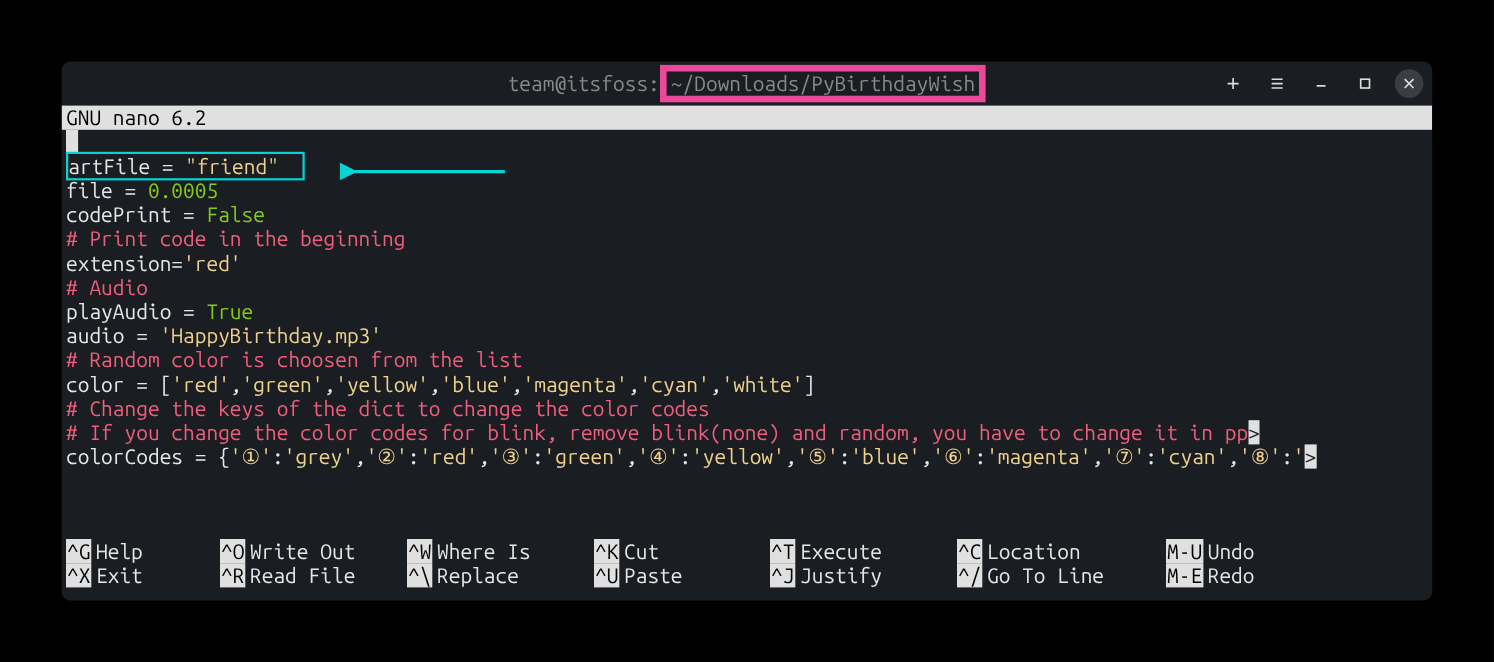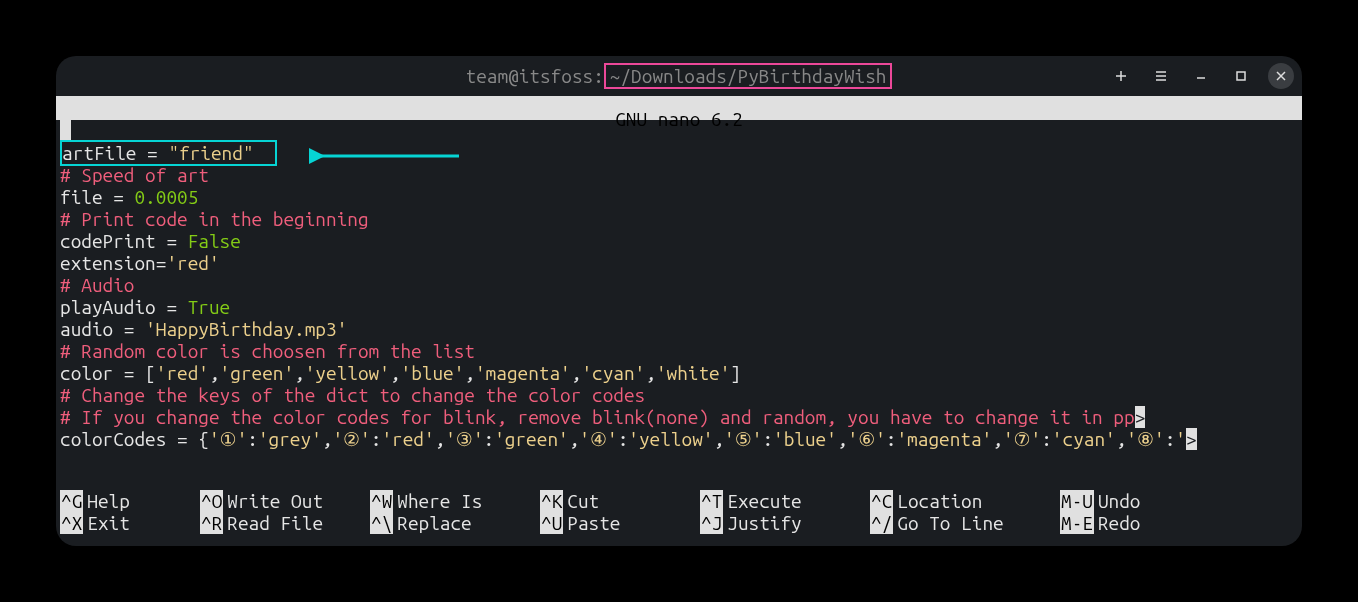--- a/index.html
+++ b/index.html
@@ -16,37 +16,37 @@
       position: relative;
       overflow: hidden;
     }
     .terminal-window {
       position: absolute;
       left: 56px;
       top: 56px;
       width: 1246px;
       height: 490px;
       background: #1a1d21;
-      border-radius: 20px;
+      border-radius: 8px;
       overflow: hidden;
     }
     .titlebar {
       height: 40px;
       display: flex;
       align-items: center;
       justify-content: center;
       position: relative;
       color: #888;
     }
     .titlebar-title {
       display: flex;
       align-items: center;
     }
     .title-highlight {
-      border: 2px solid #ec4899;
+      border: 6px solid #ec4899;
       padding: 0 4px;
     }
     .titlebar-controls {
       position: absolute;
       right: 8px;
       top: 0;
       height: 40px;
       display: flex;
       align-items: center;
       gap: 14px;
@@ -63,22 +63,21 @@
     }
     .control-btn.close {
       background: #3a3d41;
     }
     .statusbar {
       background: #e0e0e0;
       color: #000;
       height: 22px;
       display: flex;
       align-items: center;
-      padding: 12px 4px;
-      flex-direction: column;
+      padding: 0 4px;
     }
     .statusbar-left {
       flex: 0 0 auto;
     }
     .statusbar-center {
       flex: 1;
       text-align: center;
       margin-left: 155px;
     }
     .editor {
@@ -177,24 +176,23 @@
     </div>
   </div>
 
   <div class="statusbar">
     <span class="statusbar-left">  GNU nano 6.2</span>
   </div>
 
   <div class="editor">
     <div class="editor-line"><span class="cursor"> </span></div>
     <div class="editor-line"><span class="highlight-box"><span class="c-white">artFile = </span><span class="c-yellow">"friend"</span><span>  </span></span></div>
-    <div class="editor-line"><span class="c-red"># Speed of art</span></div>
     <div class="editor-line"><span class="c-white">file = </span><span class="c-purple">0.0005</span></div>
+    <div class="editor-line"><span class="c-white">codePrint = </span><span class="c-purple">False</span></div>
     <div class="editor-line"><span class="c-red"># Print code in the beginning</span></div>
-    <div class="editor-line"><span class="c-white">codePrint = </span><span class="c-purple">False</span></div>
     <div class="editor-line"><span class="c-white">extension=</span><span class="c-yellow">'red'</span></div>
     <div class="editor-line"><span class="c-red"># Audio</span></div>
     <div class="editor-line"><span class="c-white">playAudio = </span><span class="c-purple">True</span></div>
     <div class="editor-line"><span class="c-white">audio = </span><span class="c-yellow">'HappyBirthday.mp3'</span></div>
     <div class="editor-line"><span class="c-red"># Random color is choosen from the list</span></div>
     <div class="editor-line"><span class="c-white">color = [</span><span class="c-yellow">'red'</span><span class="c-white">,</span><span class="c-yellow">'green'</span><span class="c-white">,</span><span class="c-yellow">'yellow'</span><span class="c-white">,</span><span class="c-yellow">'blue'</span><span class="c-white">,</span><span class="c-yellow">'magenta'</span><span class="c-white">,</span><span class="c-yellow">'cyan'</span><span class="c-white">,</span><span class="c-yellow">'white'</span><span class="c-white">]</span></div>
     <div class="editor-line"><span class="c-red"># Change the keys of the dict to change the color codes</span></div>
     <div class="editor-line"><span class="c-red"># If you change the color codes for blink, remove blink(none) and random, you have to change it in pp</span><span class="inv">&gt;</span></div>
     <div class="editor-line"><span class="c-white">colorCodes = {</span><span class="c-yellow">'①'</span><span class="c-white">:</span><span class="c-yellow">'grey'</span><span class="c-white">,</span><span class="c-yellow">'②'</span><span class="c-white">:</span><span class="c-yellow">'red'</span><span class="c-white">,</span><span class="c-yellow">'③'</span><span class="c-white">:</span><span class="c-yellow">'green'</span><span class="c-white">,</span><span class="c-yellow">'④'</span><span class="c-white">:</span><span class="c-yellow">'yellow'</span><span class="c-white">,</span><span class="c-yellow">'⑤'</span><span class="c-white">:</span><span class="c-yellow">'blue'</span><span class="c-white">,</span><span class="c-yellow">'⑥'</span><span class="c-white">:</span><span class="c-yellow">'magenta'</span><span class="c-white">,</span><span class="c-yellow">'⑦'</span><span class="c-white">:</span><span class="c-yellow">'cyan'</span><span class="c-white">,</span><span class="c-yellow">'⑧'</span><span class="c-white">:</span><span class="c-yellow">'</span><span class="inv">&gt;</span></div>
   </div>

